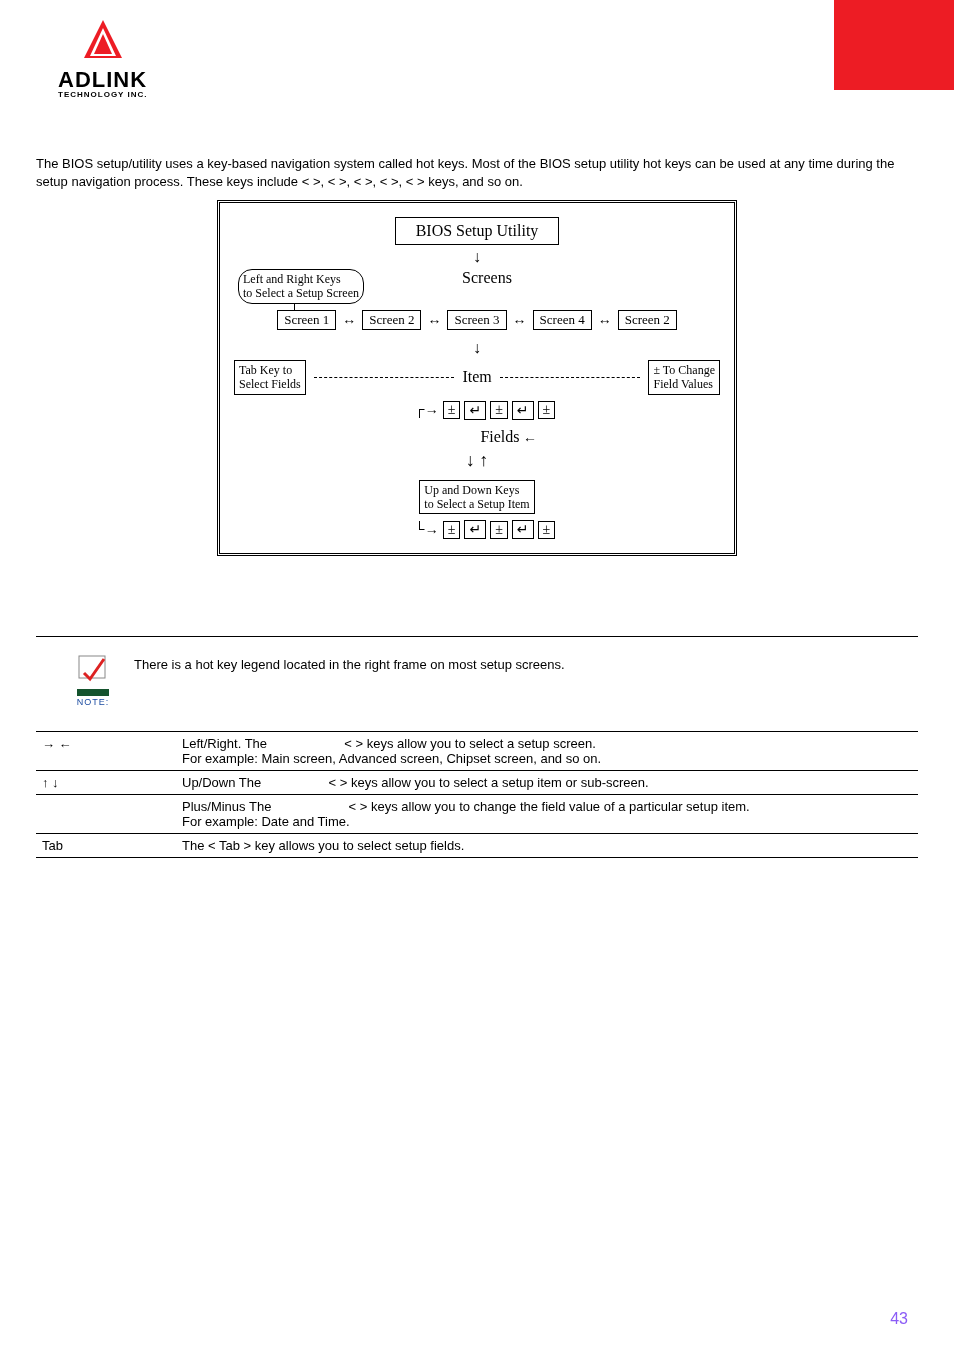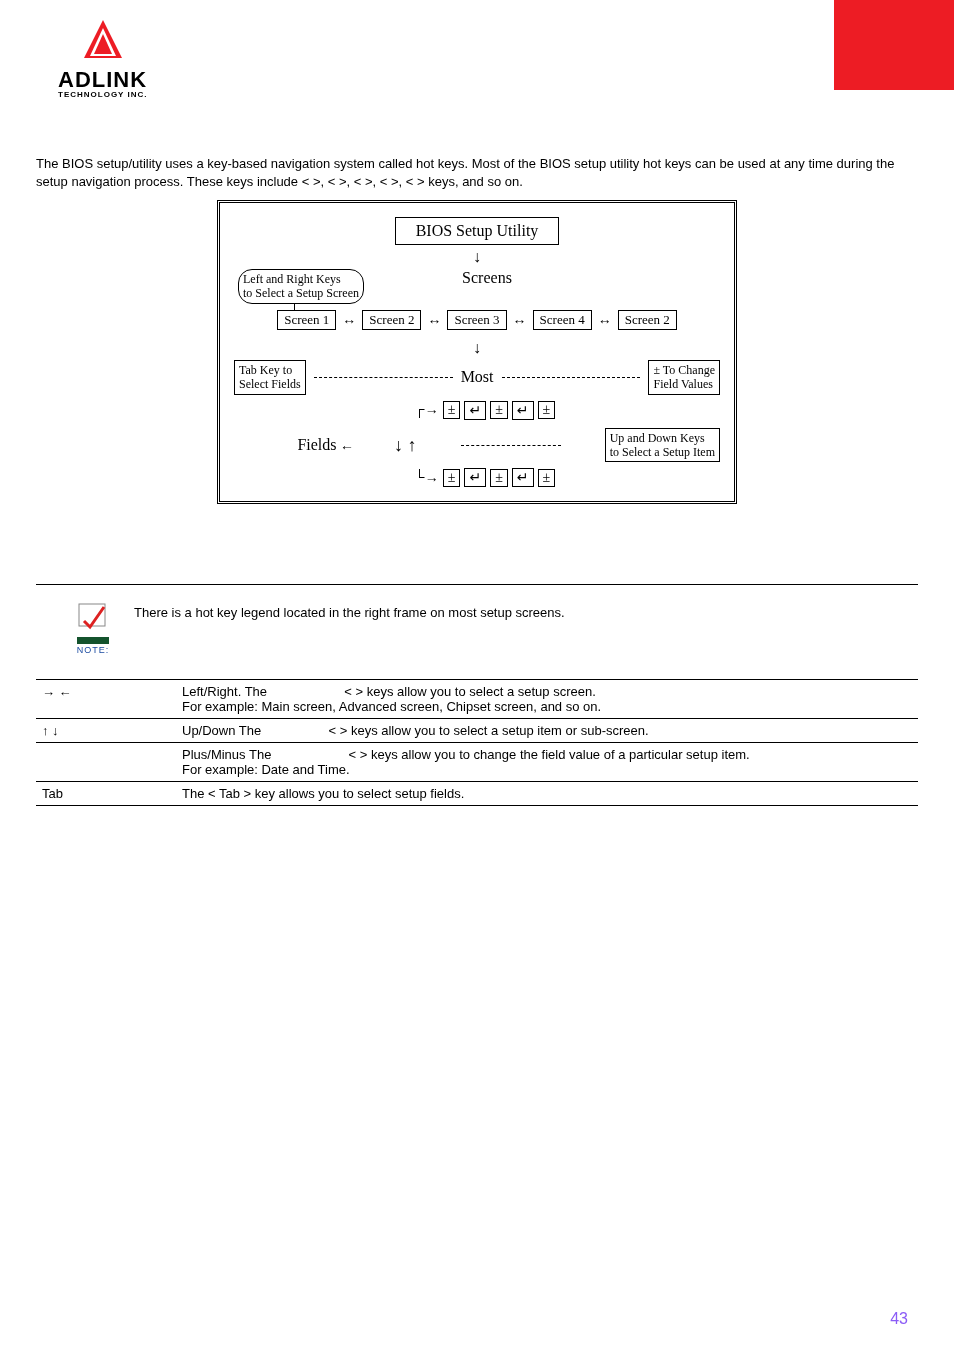--- a/index.html
+++ b/index.html
@@ -196,36 +196,36 @@
       </div>
       <div class="row" style="margin-top:10px;">
           <span class="arrow-down">↓</span>
         </div>
       <div class="flexrow spread" style="align-items:center;">
         <div class="side-label">
           <span>Tab Key to</span><br>
           <span>Select Fields</span>
         </div>
         <span class="dash-line"></span>
-        <span class="serif" style="font-size:16px;">Most</span>
+        <span class="serif" style="font-size:16px;">Item</span>
         <span class="dash-line"></span>
         <div class="side-label">
           <span>± To Change</span><br>
           <span>Field Values</span>
         </div>
       </div>
       <div class="flexrow" style="gap:4px;margin-top:6px;">
         <span style="width:40px;text-align:right;">┌→</span>
         <span class="fieldbox">±</span>
         <span class="fieldbox">↵</span>
         <span class="fieldbox">±</span>
         <span class="fieldbox">↵</span>
         <span class="fieldbox">±</span>
       </div>
-      <div class="flexrow spread" style="margin-top:8px;align-items:center;">
+      <div class="flexrow spread" style="margin-top:8px;align-items:center;flex-direction:column;">
         <div style="width:120px;text-align:right;" class="serif">
           <span style="font-size:16px;">Fields</span>
           <span> ←</span>
         </div>
         <div style="flex:0 0 auto;font-size:18px;">
           <span>↓</span>
           <span>↑</span>
         </div>
         <span class="dash-line" style="max-width:100px;"></span>
         <div class="side-label">

